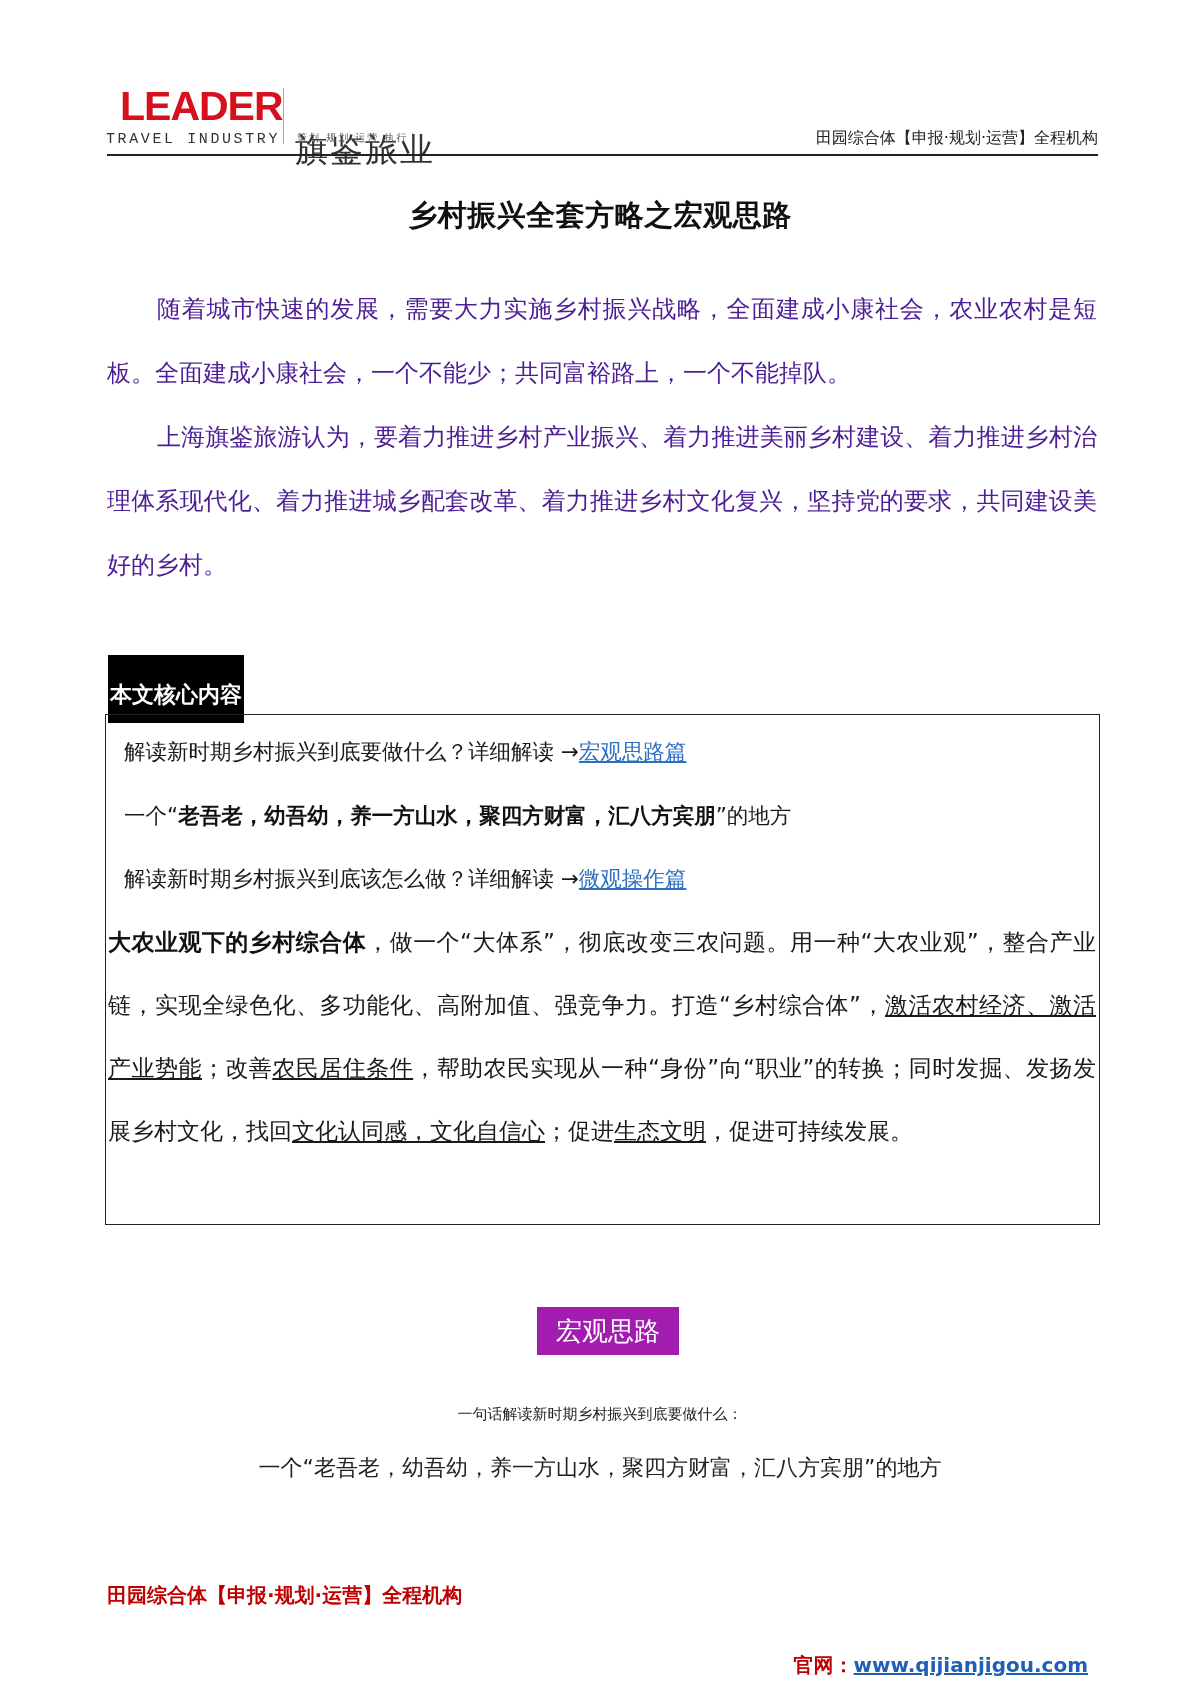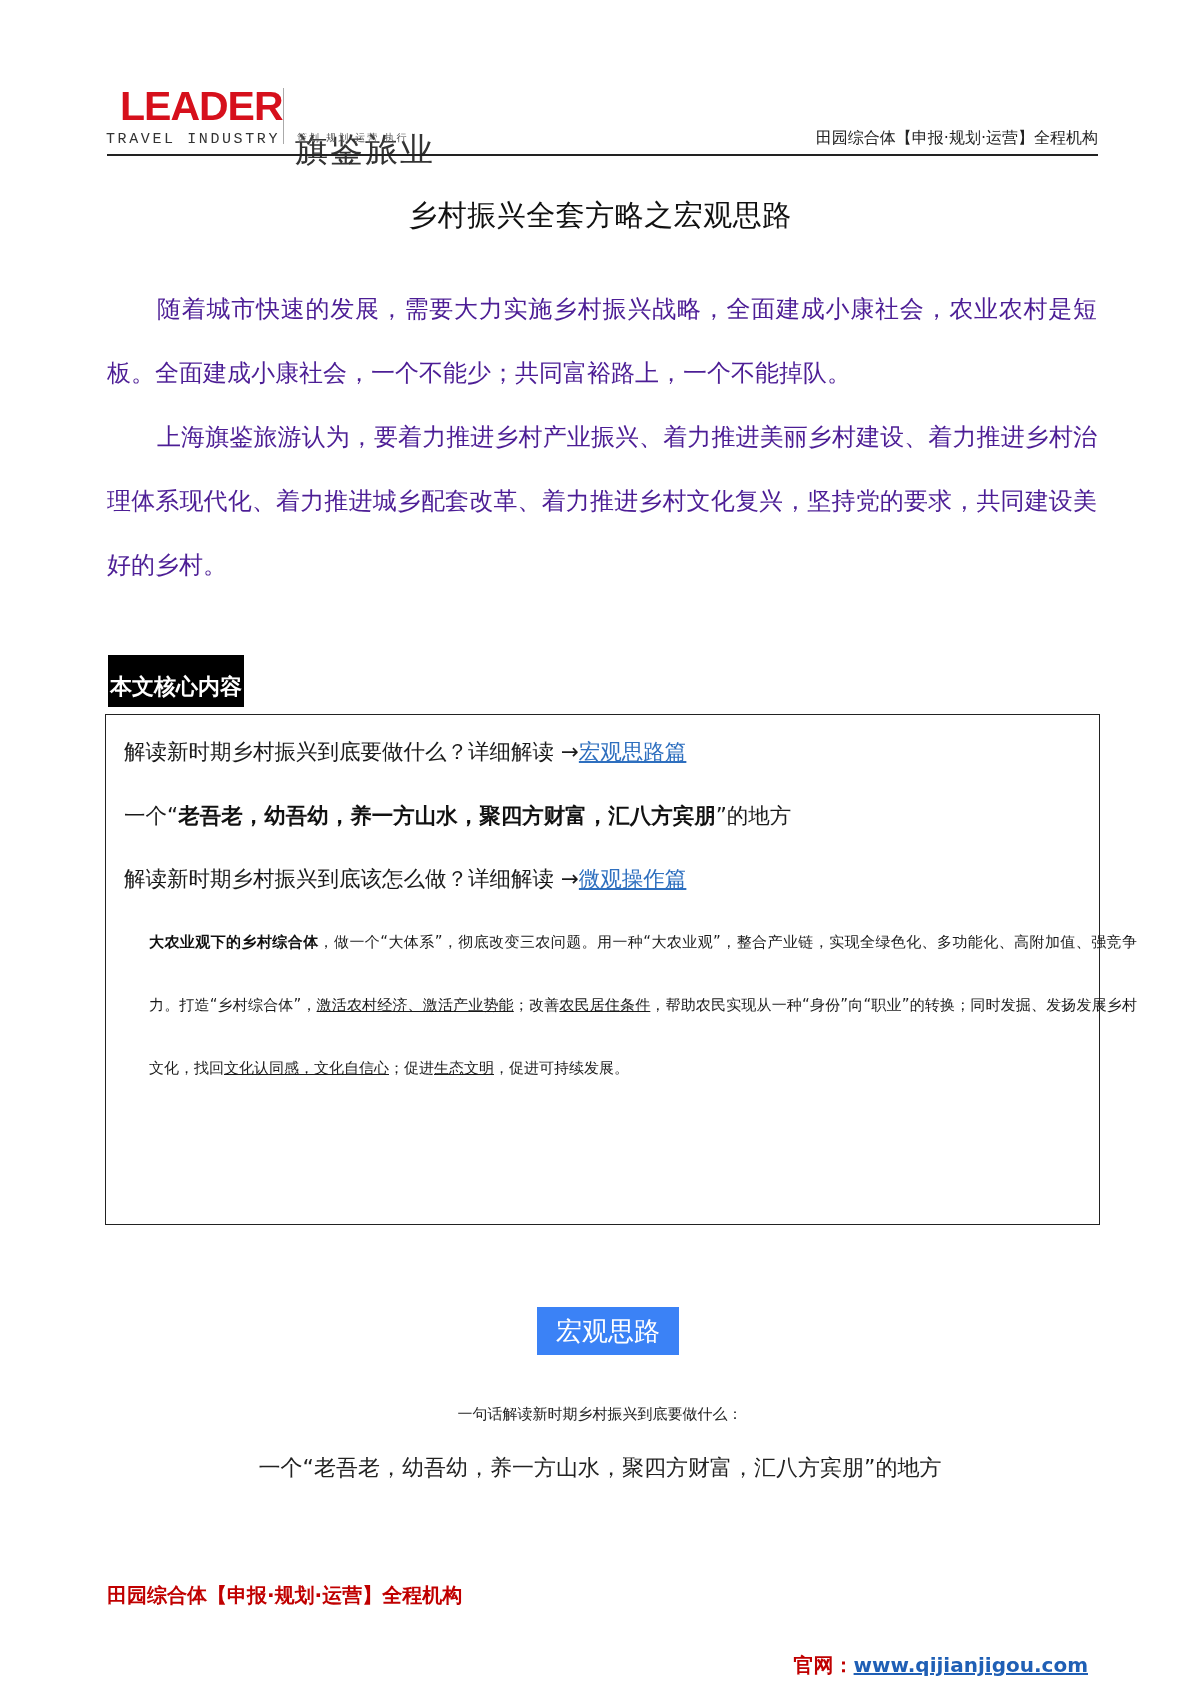--- a/index.html
+++ b/index.html
@@ -20,42 +20,42 @@
     font-size: 15px; color: #333; letter-spacing: 2.6px;
   }
   .logo-divider { left: 283px; top: 88px; width: 1px; height: 56px; background: #aaa; }
   .logo-cn { left: 295px; top: 88px; font-size: 33px; color: #333; letter-spacing: 2px; line-height: 40px; margin-top: 42px; }
   .logo-cn-sub { left: 297px; top: 131px; font-size: 10px; color: #555; letter-spacing: 2px; }
   .header-tagline { right: 102px; top: 128px; font-size: 16px; color: #222; }
   .header-rule { left: 107px; top: 154px; width: 991px; height: 2px; background: #222; }
 
   .title {
     left: 0; width: 1200px; top: 196px; text-align: center;
-    font-size: 29px; font-weight: normal; color: #111; letter-spacing: 0.5px;
+    font-size: 29px; font-weight: bold; color: #111; letter-spacing: 0.5px;
   }
 
   .para { left: 107px; width: 990px; font-size: 24px; line-height: 64px; color: #4c1d95; text-align: justify; }
   .indent { text-indent: 50px; }
 
   .core-label {
     left: 108px; top: 655px; height: 52px; background: #000; color: #fff;
-    font-weight: bold; font-size: 22px; line-height: 64px; padding: 0 2px; overflow: hidden;
+    font-weight: bold; font-size: 22px; line-height: 64px; padding: 8px 2px; overflow: hidden;
   }
   .core-box {
     left: 105px; top: 714px; width: 995px; height: 511px;
     border: 1.5px solid #222; box-sizing: border-box;
   }
   .box-line { left: 124px; width: 988px; font-size: 21.5px; line-height: 64px; color: #1a1a1a; white-space: nowrap; }
-  .box-para { left: 108px; width: 988px; font-size: 15px; line-height: 63px; color: #1a1a1a; text-align: justify; margin-left: 41px; }
+  .box-para { left: 108px; width: 988px; font-size: 23px; line-height: 63px; color: #1a1a1a; text-align: justify; }
   .link-blue { color: #2e6fbf; text-decoration: underline; cursor: pointer; }
   .u { text-decoration: underline; }
   b { font-weight: bold; color: #111; }
 
   .red-tag {
-    left: 537px; top: 1307px; width: 142px; height: 48px; background: #3b82f6; color: #fff;
+    left: 537px; top: 1307px; width: 142px; height: 48px; background: #a21caf; color: #fff;
     font-size: 26px; line-height: 48px; text-align: center;
   }
   .small-center { left: 0; width: 1200px; top: 1405px; text-align: center; font-size: 15px; color: #222; }
   .big-center { left: 0; width: 1200px; top: 1453px; text-align: center; font-size: 22px; color: #222; }
 
   .footer-left { left: 107px; top: 1582px; font-size: 20px; font-weight: bold; color: #c00000; }
   .footer-right { right: 112px; top: 1652px; font-size: 20px; font-weight: bold; color: #c00000; }
   .footer-right a { color: #1f5fb5; text-decoration: underline; }
 </style>
 </head>

